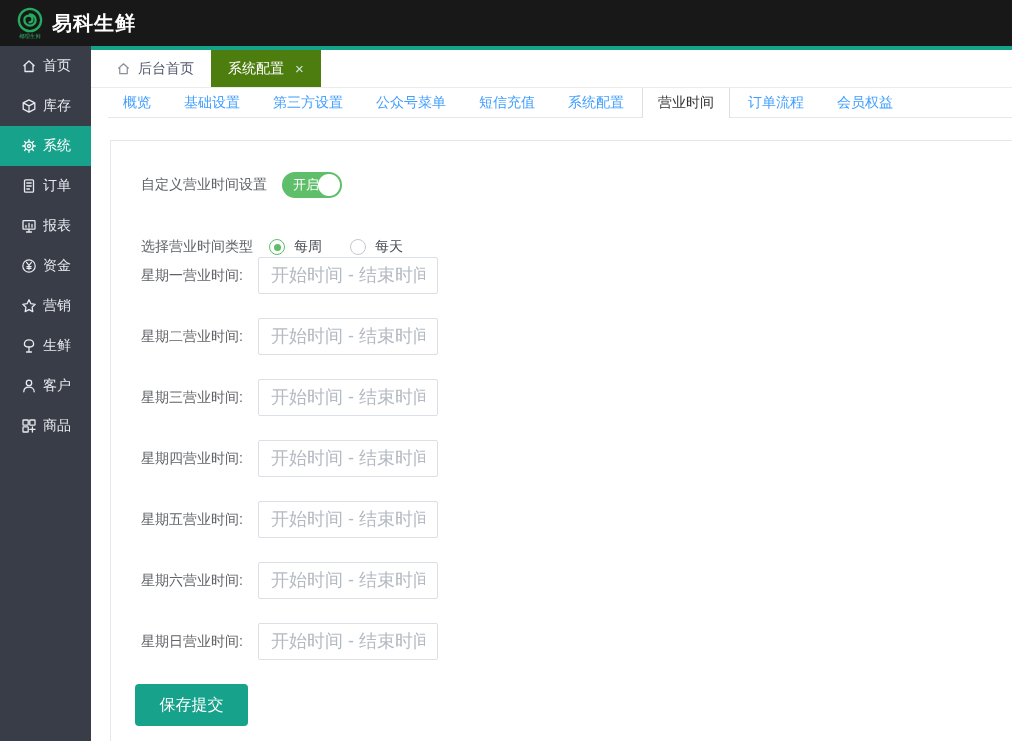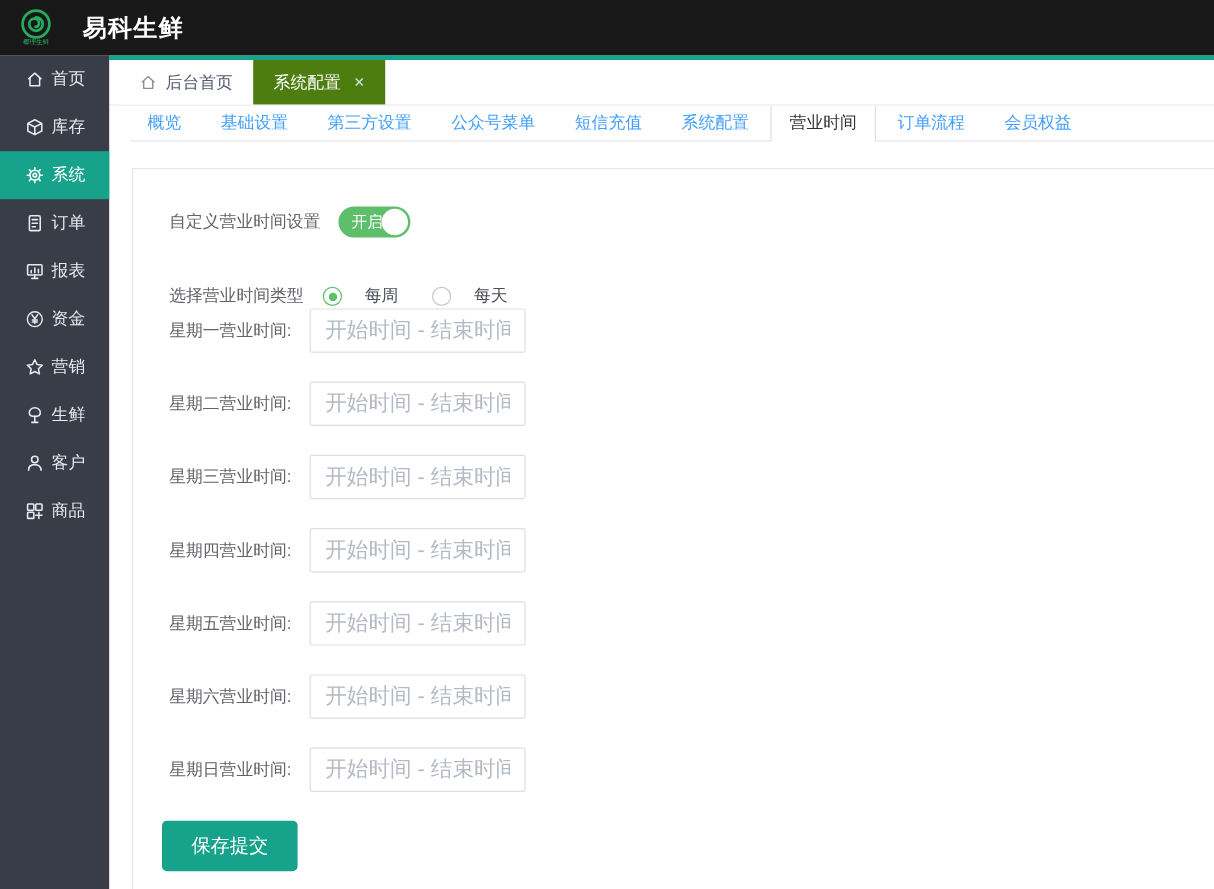--- a/index.html
+++ b/index.html
@@ -5,21 +5,21 @@
   * { margin:0; padding:0; box-sizing:border-box; }
   html,body { width:1012px; height:741px; overflow:hidden; background:#fff;
     font-family:"Liberation Sans","DejaVu Sans",sans-serif; }
   .stage { position:relative; width:1012px; height:741px; }
 
   
   .topbar { position:absolute; left:0; top:0; right:0; height:46px; background:#181818;
     display:flex; align-items:center; z-index:5; }
   .logo-wrap { width:44px; margin-left:8px; display:flex; flex-direction:column; align-items:center; }
   .logo-sub { font-size:6px; color:#2fae62; line-height:7px; white-space:nowrap; transform:scale(.9); }
-  .app-title { color:#fff; font-size:20px; font-weight:bold; margin-left:17px; letter-spacing:1px; }
+  .app-title { color:#fff; font-size:20px; font-weight:bold; margin-left:0; letter-spacing:1px; }
 
   
   .sidebar { position:absolute; left:0; top:46px; bottom:0; width:91px; background:#383d47; z-index:4; }
   .side-item { height:40px; display:flex; align-items:center; padding-left:21px; gap:6px;
     color:#e8eaef; font-size:14px; cursor:pointer; }
   .side-item svg { flex:0 0 auto; }
   .side-item.active { background:#17a28b; color:#fff; }
 
   
   .tabstrip { position:absolute; left:91px; top:46px; right:0; height:42px; background:#fff;
@@ -51,21 +51,21 @@
   .switch .knob { position:absolute; right:2px; top:2px; width:22px; height:22px;
     border-radius:50%; background:#fff; }
 
   .radio-row { display:flex; align-items:center; margin:39px 0 0 30px; height:20px; }
   .radio-opt { display:flex; align-items:center; margin-left:16px; cursor:pointer; }
   .radio-opt + .radio-opt { margin-left:28px; }
   .radio-circle { width:16px; height:16px; border-radius:50%; border:1px solid #c4c8cf;
     background:#fff; display:flex; align-items:center; justify-content:center; }
   .radio-circle.selected { border-color:#5fbe6a; }
   .radio-circle.selected::after { content:''; width:7px; height:7px; border-radius:50%; background:#5fbe6a; }
-  .radio-text { font-size:14px; color:#4a4f57; margin-left:19px; }
+  .radio-text { font-size:14px; color:#4a4f57; margin-left:9px; }
 
   .week-row { display:flex; align-items:center; margin:0 0 24px 30px; height:37px; }
   .week-row:first-of-type { margin-top:32px; }
   .week-row .row-label { width:117px; }
   .time-input { width:180px; height:37px; border:1px solid #dcdfe6; border-radius:2px;
     padding:0 12px; font-size:18px; color:#303133; outline:none;
     font-family:"Liberation Sans","DejaVu Sans",sans-serif; }
   .time-input::placeholder { color:#b4bac3; }
 
   .save-btn { display:block; margin:21px 0 0 24px; width:113px; height:42px; background:#17a28b;

